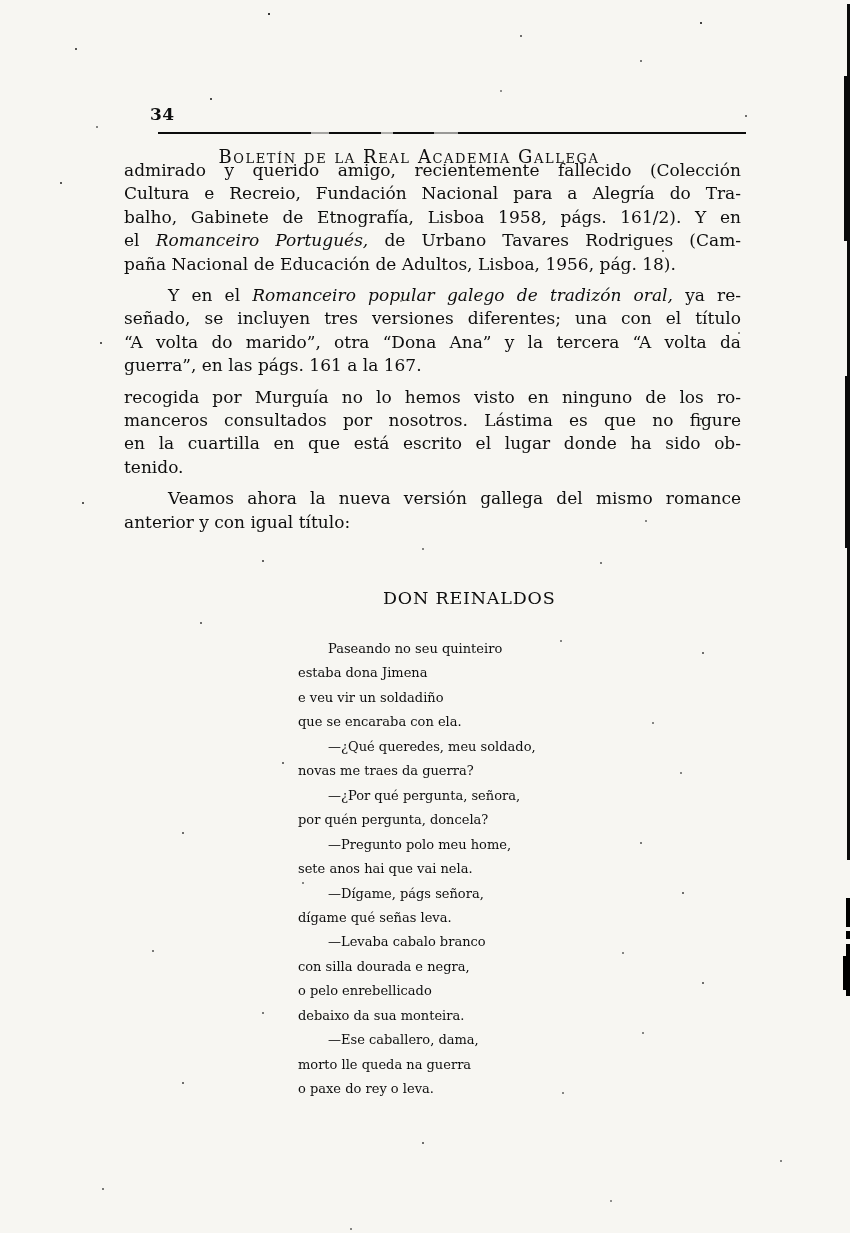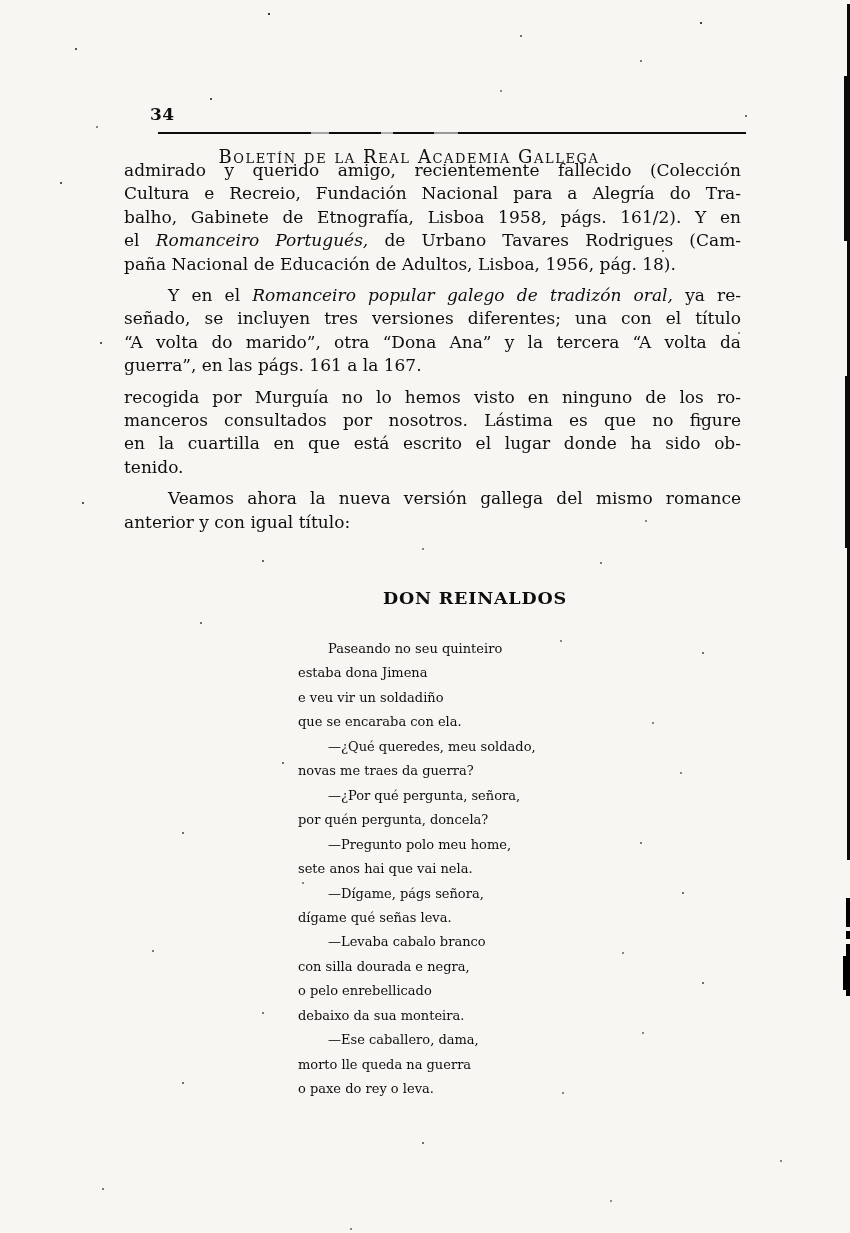--- a/index.html
+++ b/index.html
@@ -37,21 +37,21 @@
   }
   .para{margin:8px 0 8px 0;}
   .bline{text-align:justify;text-align-last:justify;white-space:normal;}
   .bline.last{text-align-last:left;}
   .bline.indent{text-indent:44px;}
   .bline i{font-style:italic;}
 
   
   .poem-title{
     position:absolute;left:383px;top:588px;margin:0;
-    font-size:17.5px;font-weight:bold;letter-spacing:.8px;white-space:nowrap;
+    font-size:17.5px;font-weight:normal;letter-spacing:.8px;white-space:nowrap;
   }
   .poem{
     position:absolute;left:298px;top:637px;
     font-size:13px;line-height:24.45px;white-space:nowrap;
   }
   .pline.indent{padding-left:30px;}
 
   
   .edge-line{position:absolute;right:0;top:4px;width:3px;height:856px;background:#0b0b0b;}
   .edge-line::before{content:"";position:absolute;right:0;top:72px;width:6px;height:165px;background:#0b0b0b;}

